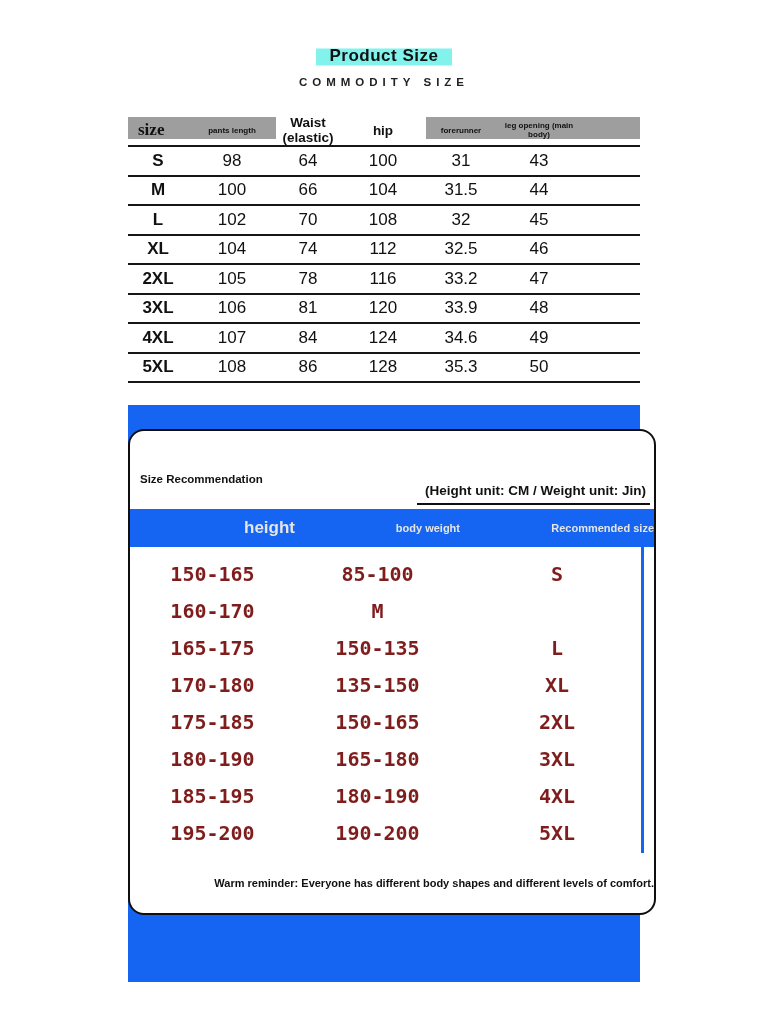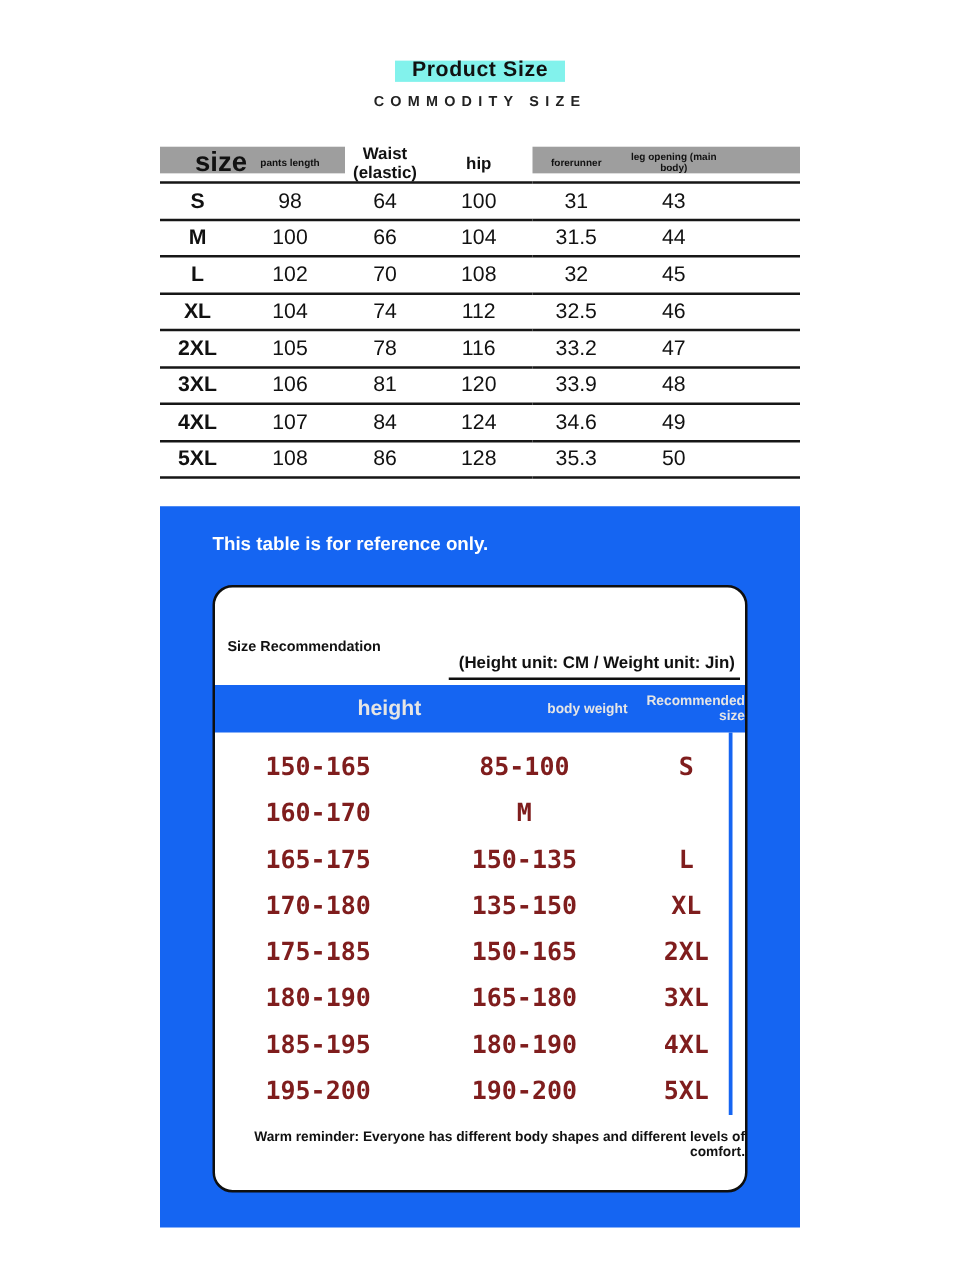--- a/index.html
+++ b/index.html
@@ -44,38 +44,38 @@
   .size-table col.c5 { width: 144px; }
   .size-table th, .size-table td {
     border-bottom: 2px solid #161616;
     text-align: center; vertical-align: middle;
   }
   .size-table th { height: 27px; font-weight: 600; }
   .size-table td { height: 29.5px; font-size: 17px; font-weight: 500; }
   .size-table td.col0 { font-weight: 600; }
   .size-table td.col5, .size-table th.last { padding-right: 58px; }
   th.blob { background: linear-gradient(#fff 0 2px, #9E9E9E 2px 24px, #fff 24px); }
-  th.th-size { font-size: 22px; font-weight: 700; text-align: left; padding-left: 28px; }
+  th.th-size { font-size: 17px; font-weight: 700; text-align: left; padding-left: 10px; font-family: Liberation Serif, serif; }
   th.th-small { font-size: 8px; font-weight: 600; }
   th.th-bold { font-size: 13.5px; font-weight: 700; }
 
   
   .panel {
     position: absolute; left: 128px; top: 405px;
     width: 512px; height: 577px;
     background: #1565F2;
   }
   .panel-note {
     padding: 22px 0 0 42px;
     color: #ffffff; font-size: 15px; font-weight: 700;
   }
   .card {
     position: relative;
     margin: 24px auto 0;
-    width: 428px; height: 486px;
+    width: 528px; height: 486px;
     background: #ffffff;
     border: 2px solid #0f0f0f;
     border-radius: 16px;
     overflow: hidden;
   }
   .card-head { position: relative; height: 78px; }
   .card-title {
     position: absolute; left: 10px; top: 42px;
     font-size: 11.5px; font-weight: 700;
   }
@@ -202,21 +202,20 @@
         <td class="col1">108</td>
         <td class="col2">86</td>
         <td class="col3">128</td>
         <td class="col4">35.3</td>
         <td class="col5">50</td>
       </tr>
     </tbody>
 </table>
 
 <section class="panel">
-  <div class="panel-note">This table is for reference only.</div>
 
   <div class="card">
     <div class="card-head">
       <div class="card-title">Size Recommendation</div>
       <div class="card-units">(Height unit: CM / Weight unit: Jin)</div>
     </div>
 
     <div class="rec-header">
       <div class="rh-height">height</div>
       <div class="rh-weight">body weight</div>

